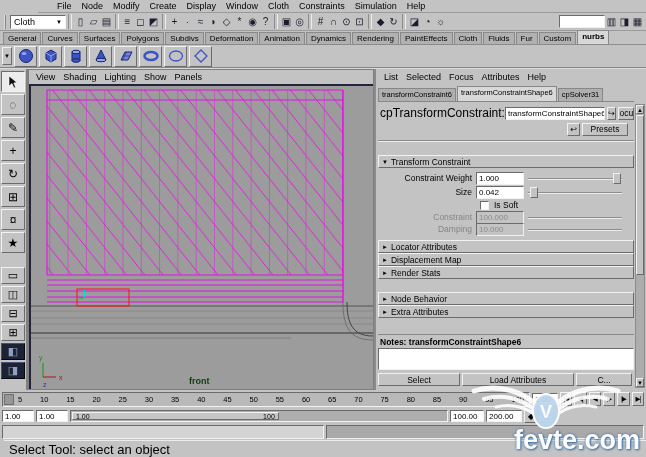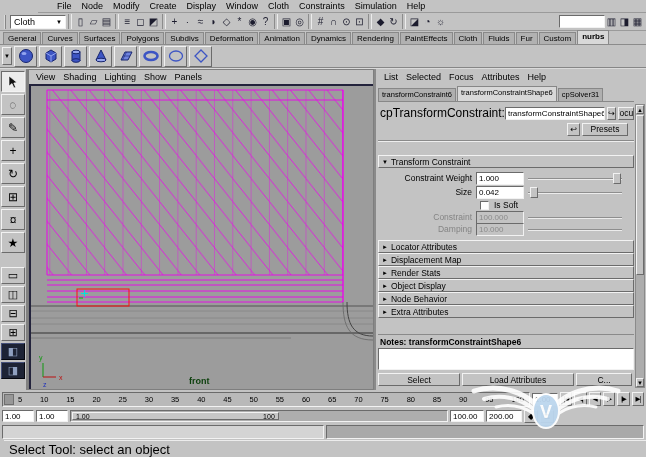--- a/index.html
+++ b/index.html
@@ -369,24 +369,20 @@
       <span>Locator Attributes</span>
     </div>
     <div class="ae-section raised" style="top:184px">
       <span class="sec-arrow">►</span>
       <span>Displacement Map</span>
     </div>
     <div class="ae-section ra-section raised" style="top:197px">
       <span class="sec-arrow">►</span>
       <span>Render Stats</span>
     </div>
-    <div class="ae-section raised" style="top:210px">
-      <span class="sec-arrow">►</span>
-      <span>Object Display</span>
-    </div>
     <div class="ae-section raised" style="top:223px">
       <span class="sec-arrow">►</span>
       <span>Node Behavior</span>
     </div>
     <div class="ae-section raised" style="top:236px">
       <span class="sec-arrow">►</span>
       <span>Extra Attributes</span>
     </div>
 
     <div class="ae-row" style="top:265px;font-weight:bold;border-top:1px solid #8a8a8a">
@@ -472,15 +468,16 @@
         <path d="M80 36 C64 10 32 2 8 10" stroke-width="5"></path>
         <path d="M77 38 C62 18 38 12 18 18" stroke-width="4"></path>
         <path d="M75 40 C64 26 46 22 30 26" stroke-width="3"></path>
         <path d="M80 36 C96 10 128 2 152 10" stroke-width="5"></path>
         <path d="M83 38 C98 18 122 12 142 18" stroke-width="4"></path>
         <path d="M85 40 C96 26 114 22 130 26" stroke-width="3"></path>
       </g>
       <ellipse cx="80" cy="30" rx="13" ry="17" fill="#bcd6ee" stroke="#ffffff" stroke-width="2"></ellipse>
       <text x="80" y="37" text-anchor="middle" font-size="18" font-weight="bold" fill="#ffffff">V</text>
     </svg>
+    <div class="wm-text">fevte.com</div>
   </div>
 
 </div>
 
 </body></html>

